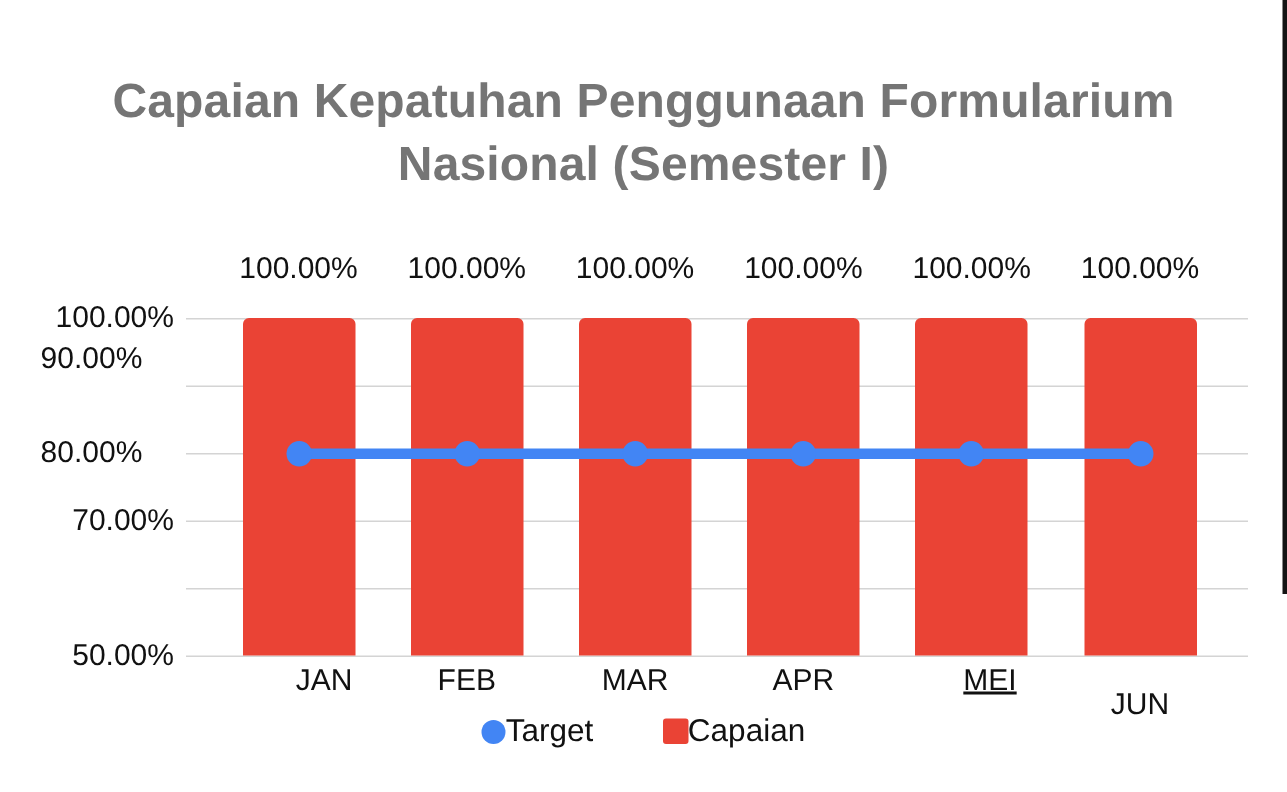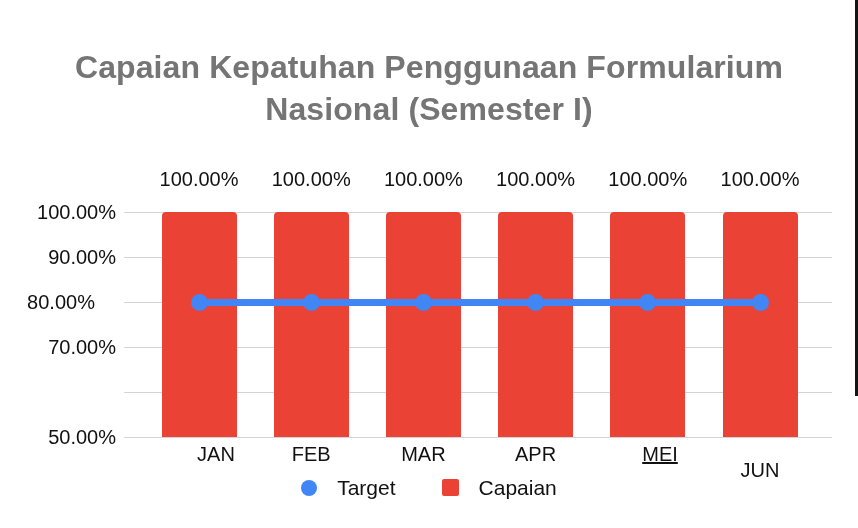--- a/index.html
+++ b/index.html
@@ -124,21 +124,21 @@
     top: 477px;
     width: 858px;
     display: flex;
     justify-content: center;
     align-items: center;
     gap: 46px;
   }
   .legend-item {
     display: flex;
     align-items: center;
-    gap: 20px;
+    gap: 0;
   }
   .legend-swatch-circle {
     width: 16px;
     height: 16px;
     border-radius: 50%;
     background: #4285F4;
     flex: none;
   }
   .legend-swatch-square {
     width: 17px;
@@ -158,21 +158,21 @@
 
 <div id="chart-root">
 
   <div id="chart-title">
     <div>Capaian Kepatuhan Penggunaan Formularium</div>
     <div>Nasional (Semester I)</div>
   </div>
 
   <div id="y-axis">
       <div class="ytick-label" style="top: -10px;">100.00%</div>
-      <div class="ytick-label" style="top: 35px;">90.00%</div>
+      <div class="ytick-label" style="top: 17px; text-align: center;">90.00%</div>
       <div class="ytick-label" style="top: 80px; text-align: center;">80.00%</div>
       <div class="ytick-label" style="top: 125px;">70.00%</div>
       <div class="ytick-label" style="top: 215px;">50.00%</div>
     </div>
 
   <div id="plot-area">
     <div id="gridlines">
         <div class="gridline" style="top: 0px;"></div>
         <div class="gridline" style="top: 45px;"></div>
         <div class="gridline" style="top: 90px;"></div>

